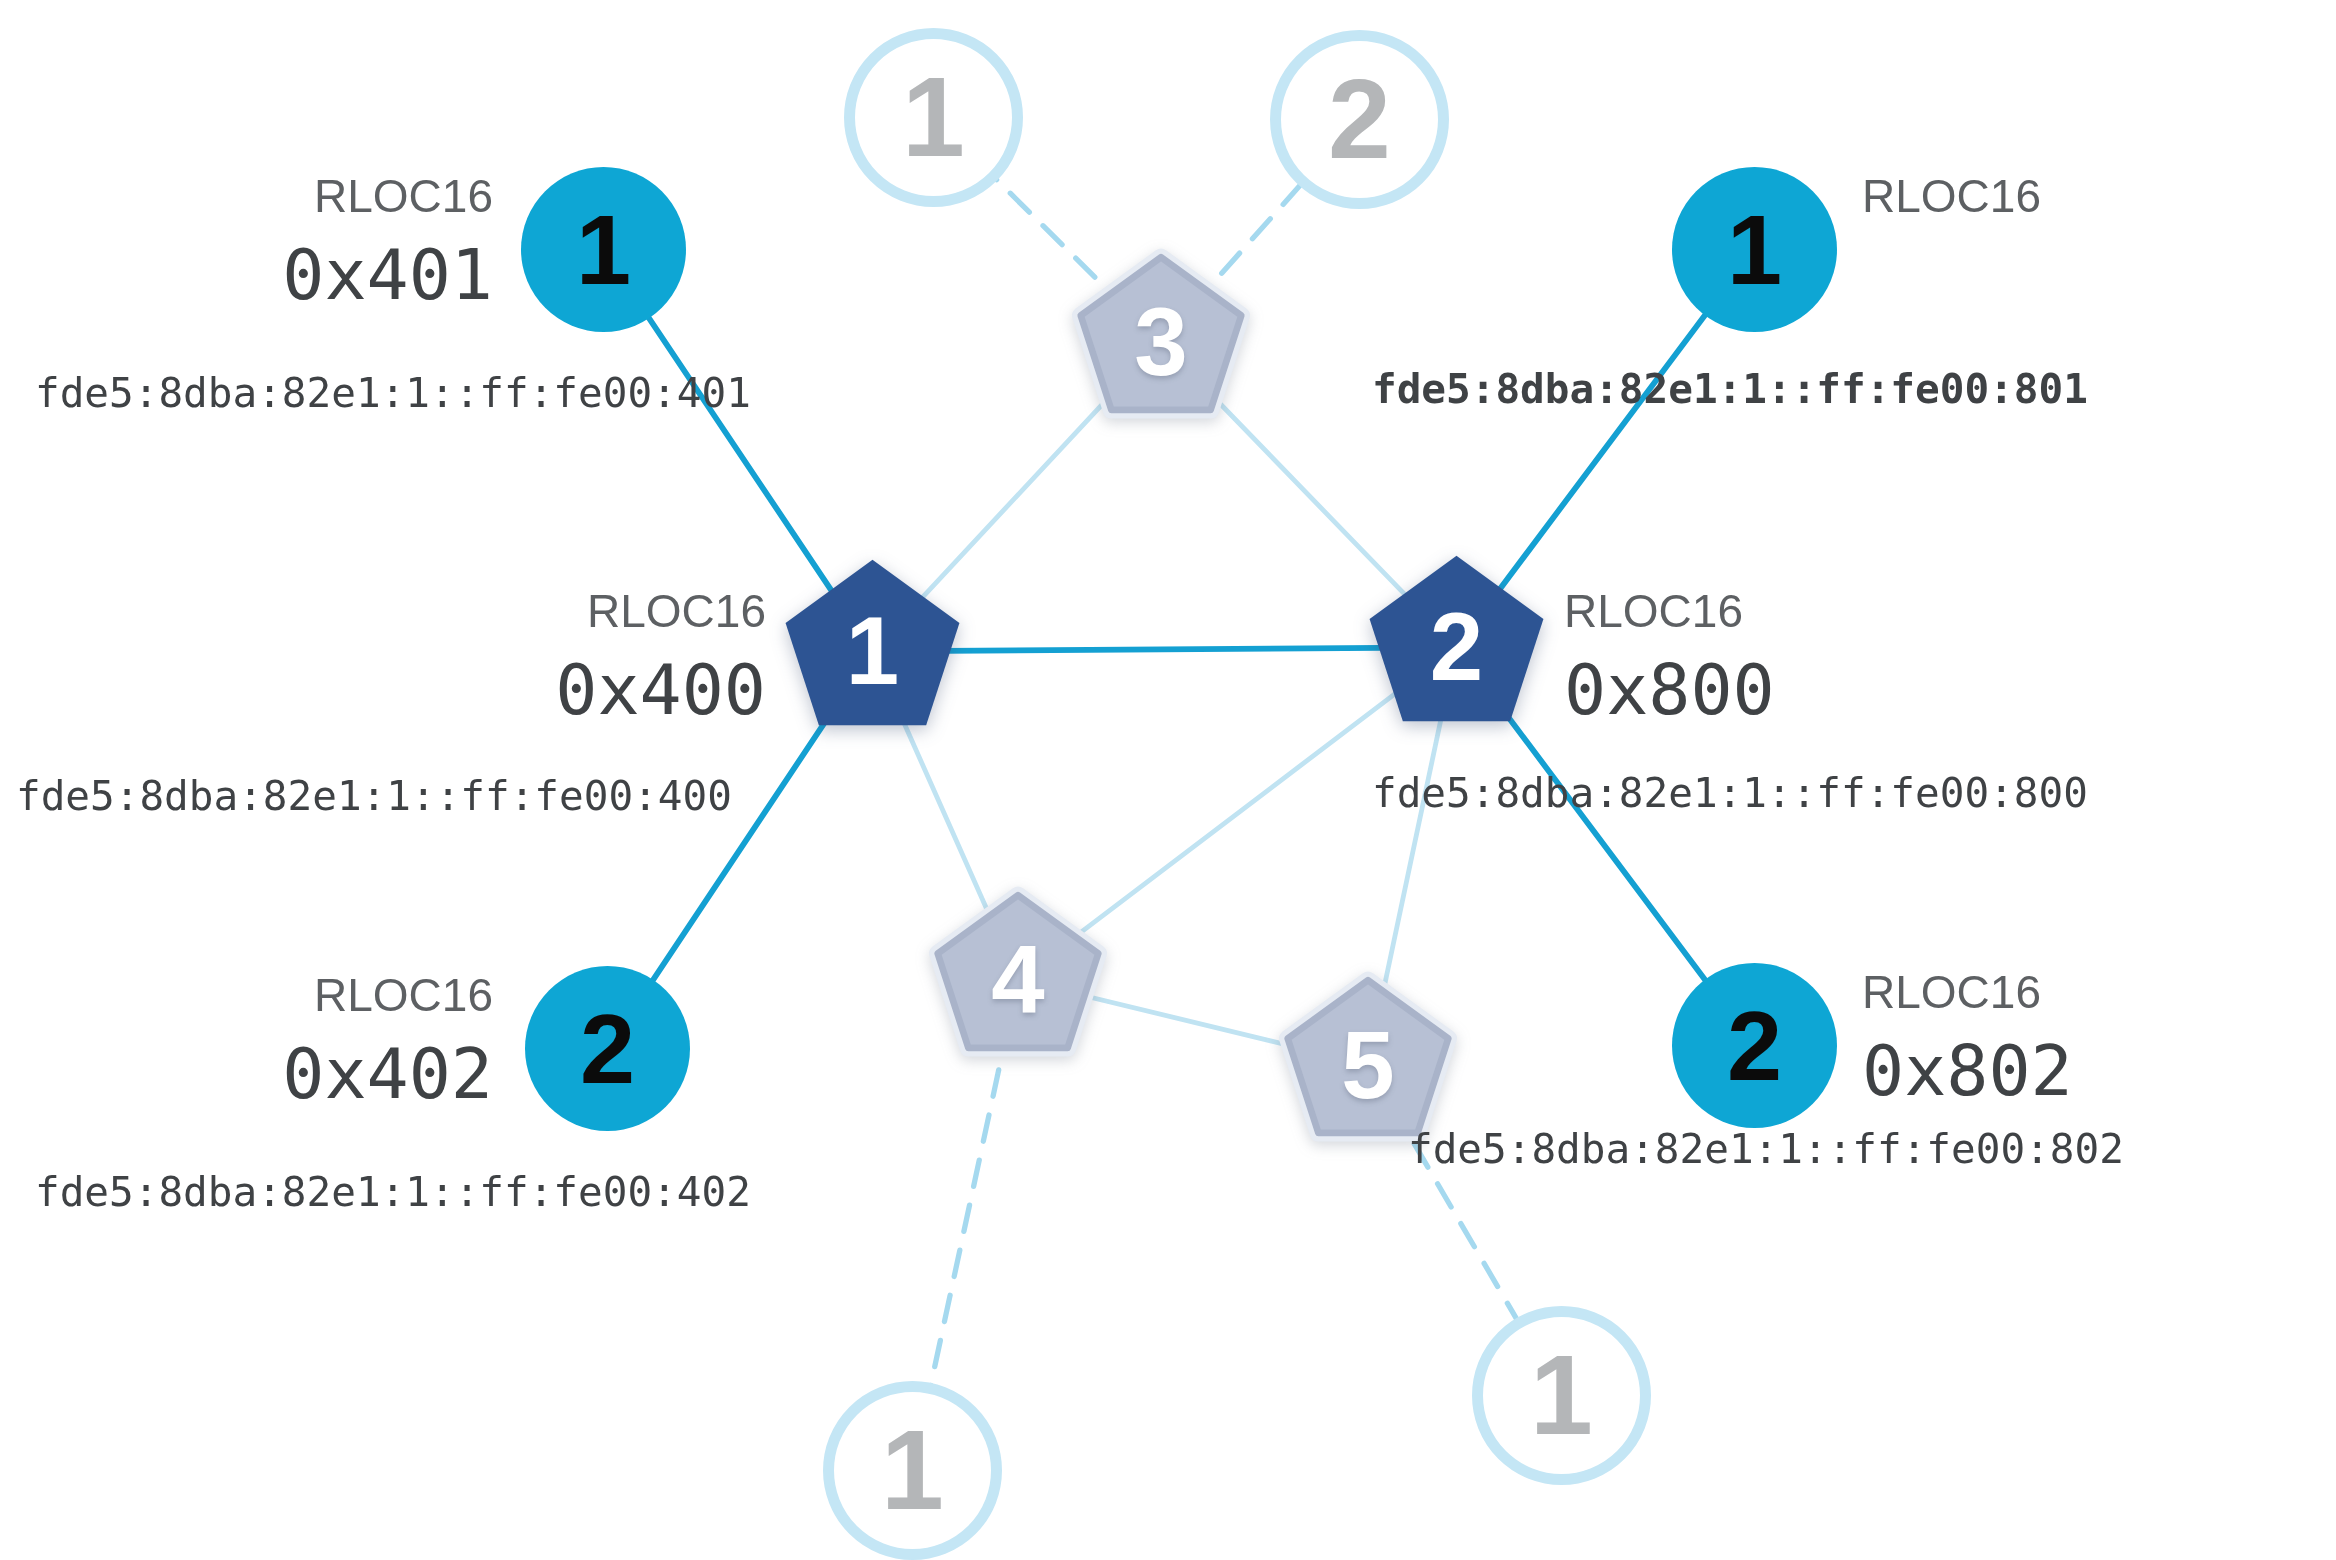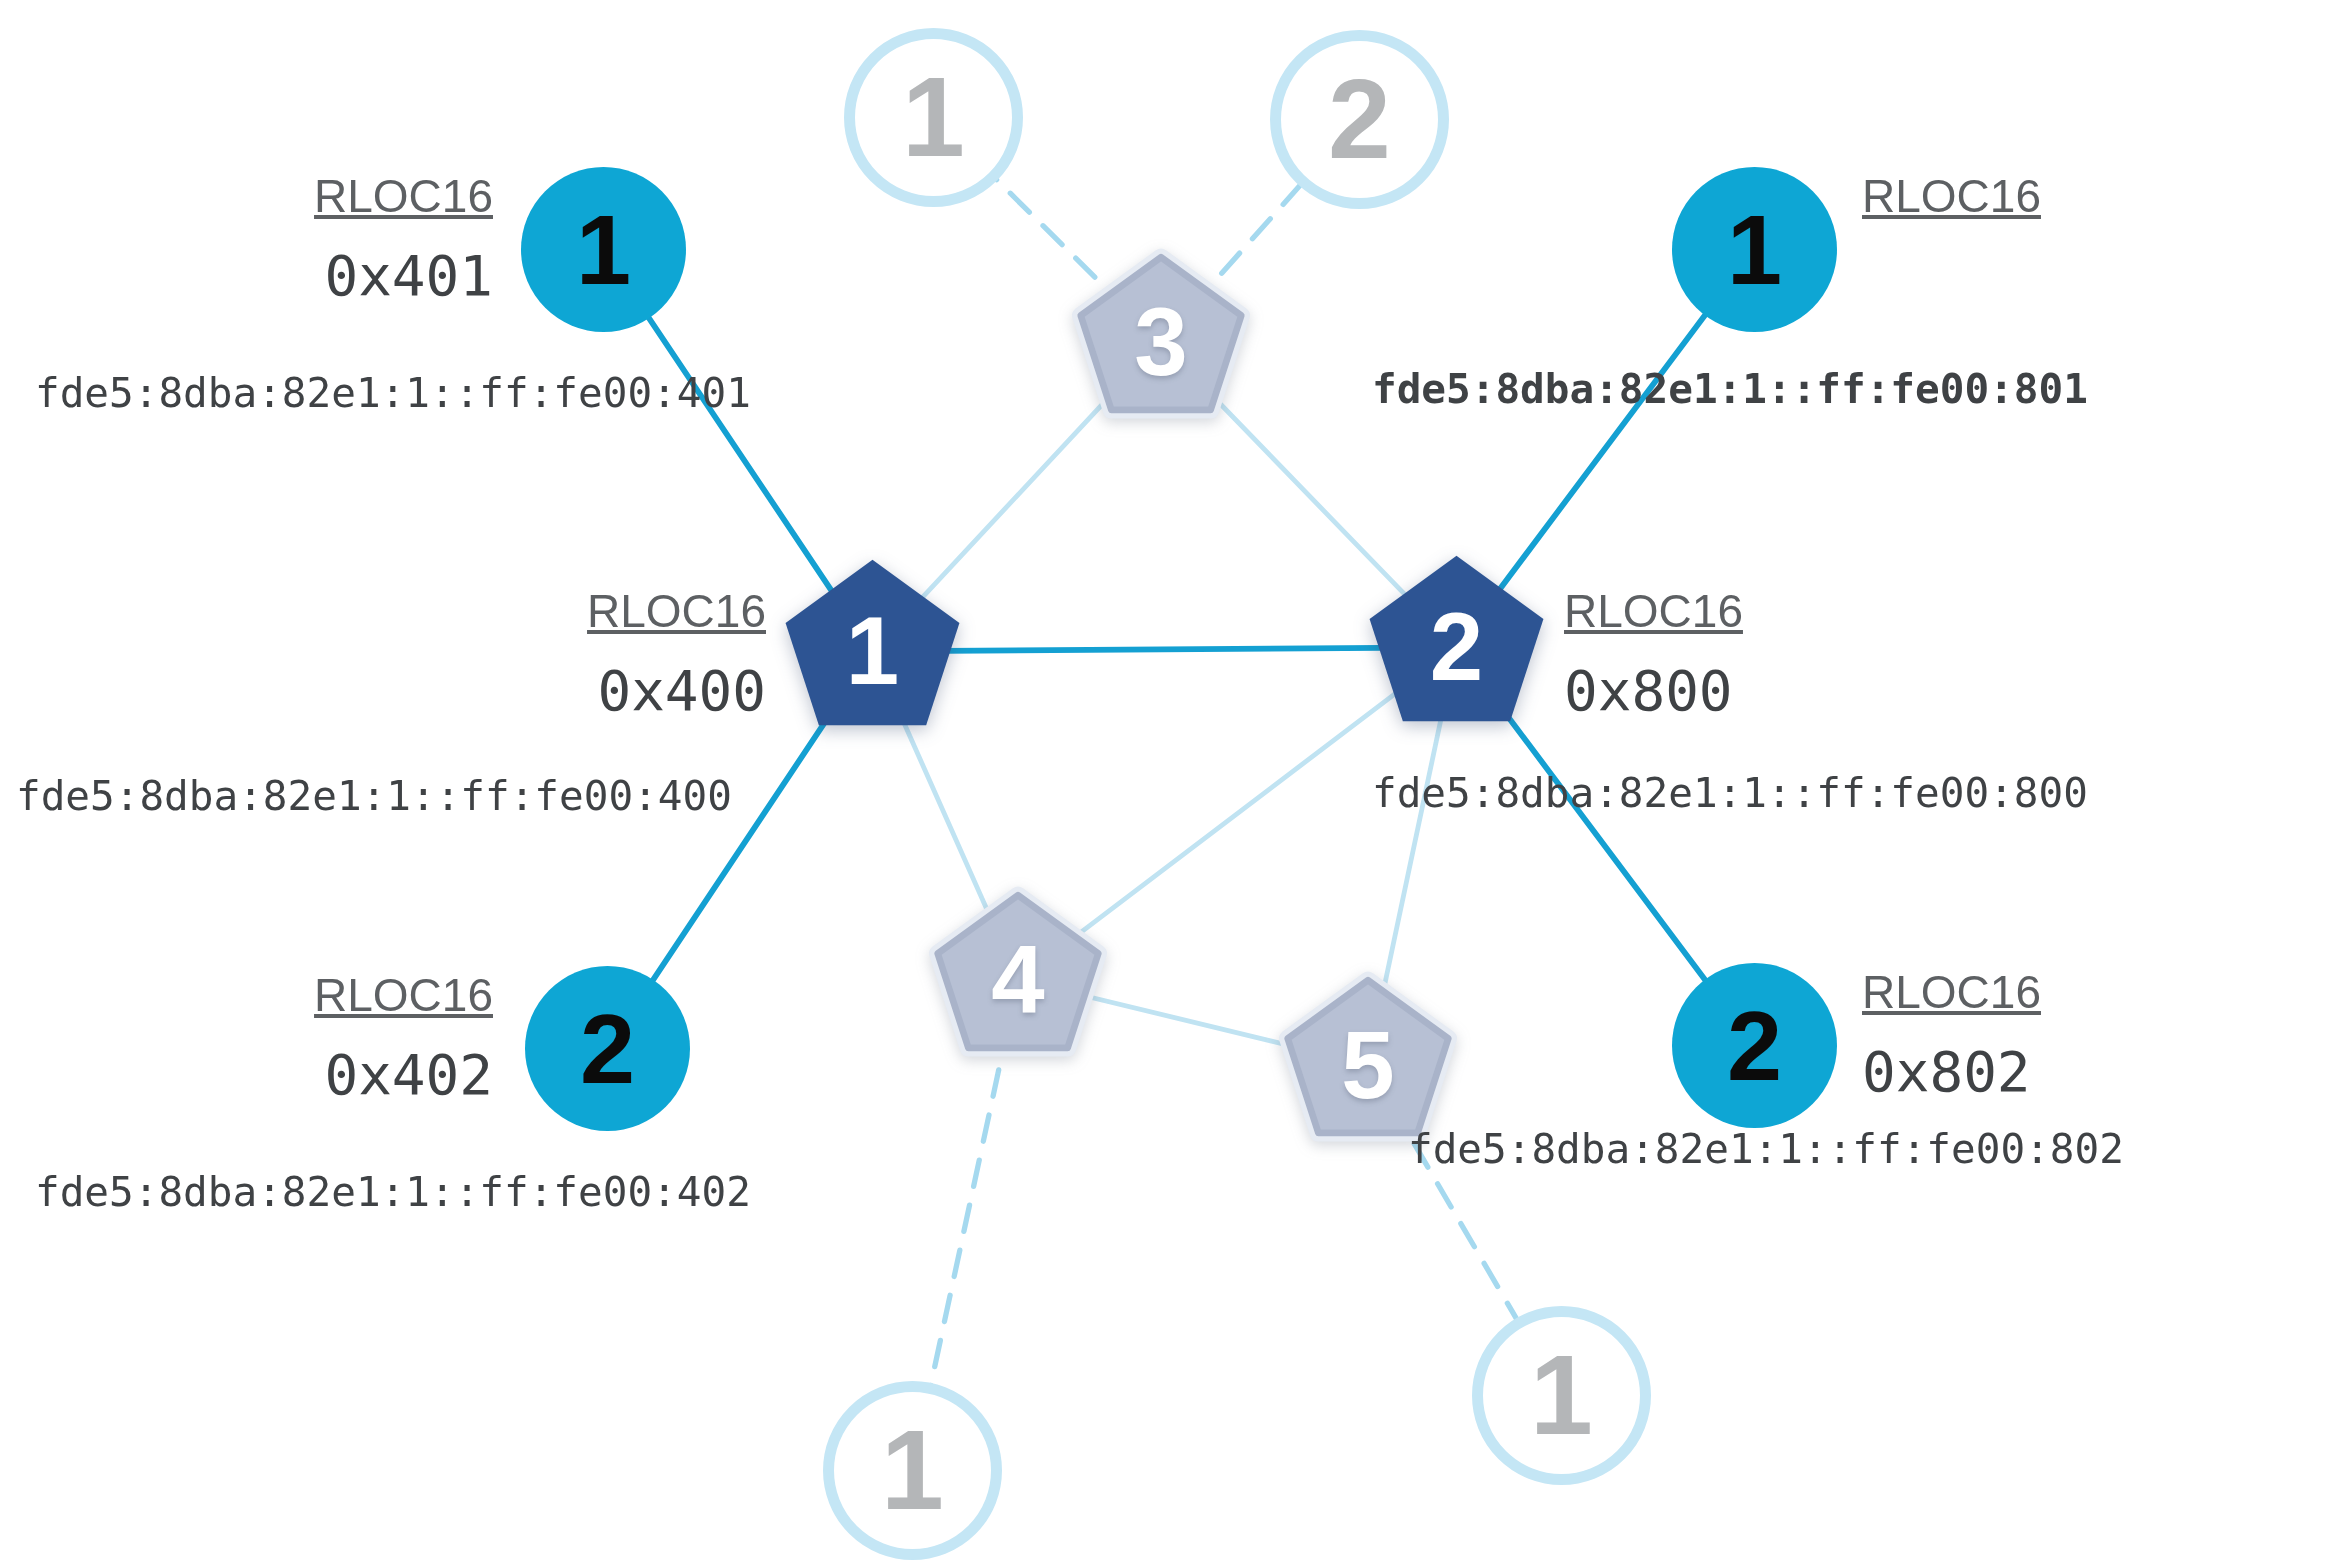--- a/index.html
+++ b/index.html
@@ -123,25 +123,24 @@
     flex-direction: column;
     white-space: nowrap;
   }
   .tag.anchor-right { align-items: flex-end; text-align: right; }
   .tag.anchor-left  { align-items: flex-start; text-align: left; }
   .tag .rloc {
     font-family: "Liberation Sans", sans-serif;
     font-size: 46px;
     line-height: 54px;
     color: var(--label-gray, #5d6063);
-    text-decoration: underline;
   }
   .tag .hex {
     font-family: "DejaVu Sans Mono", monospace;
-    font-size: 56px;
+    font-size: 70px;
     line-height: 85px;
     margin-top: 9.6px;
     color: var(--mono-dark, #3f4245);
   }
   .ipv6 {
     position: absolute;
     z-index: 3;
     font-family: "DejaVu Sans Mono", monospace;
     font-size: 41px;
     line-height: 54px;

